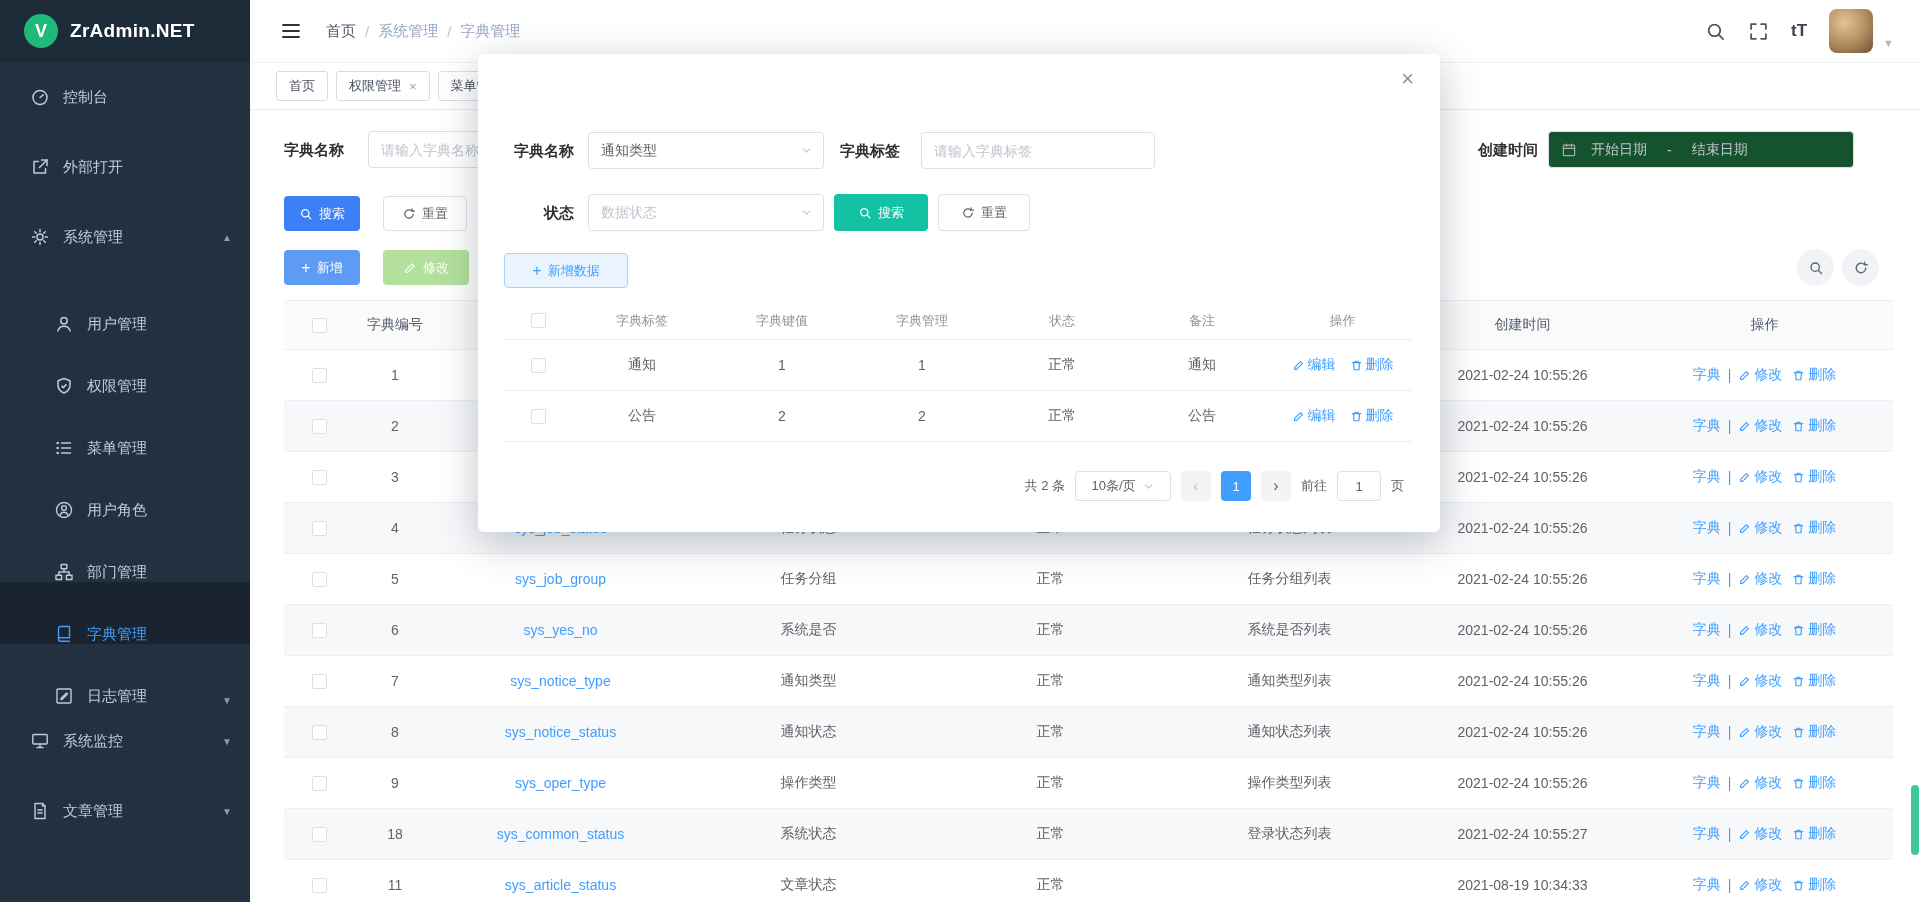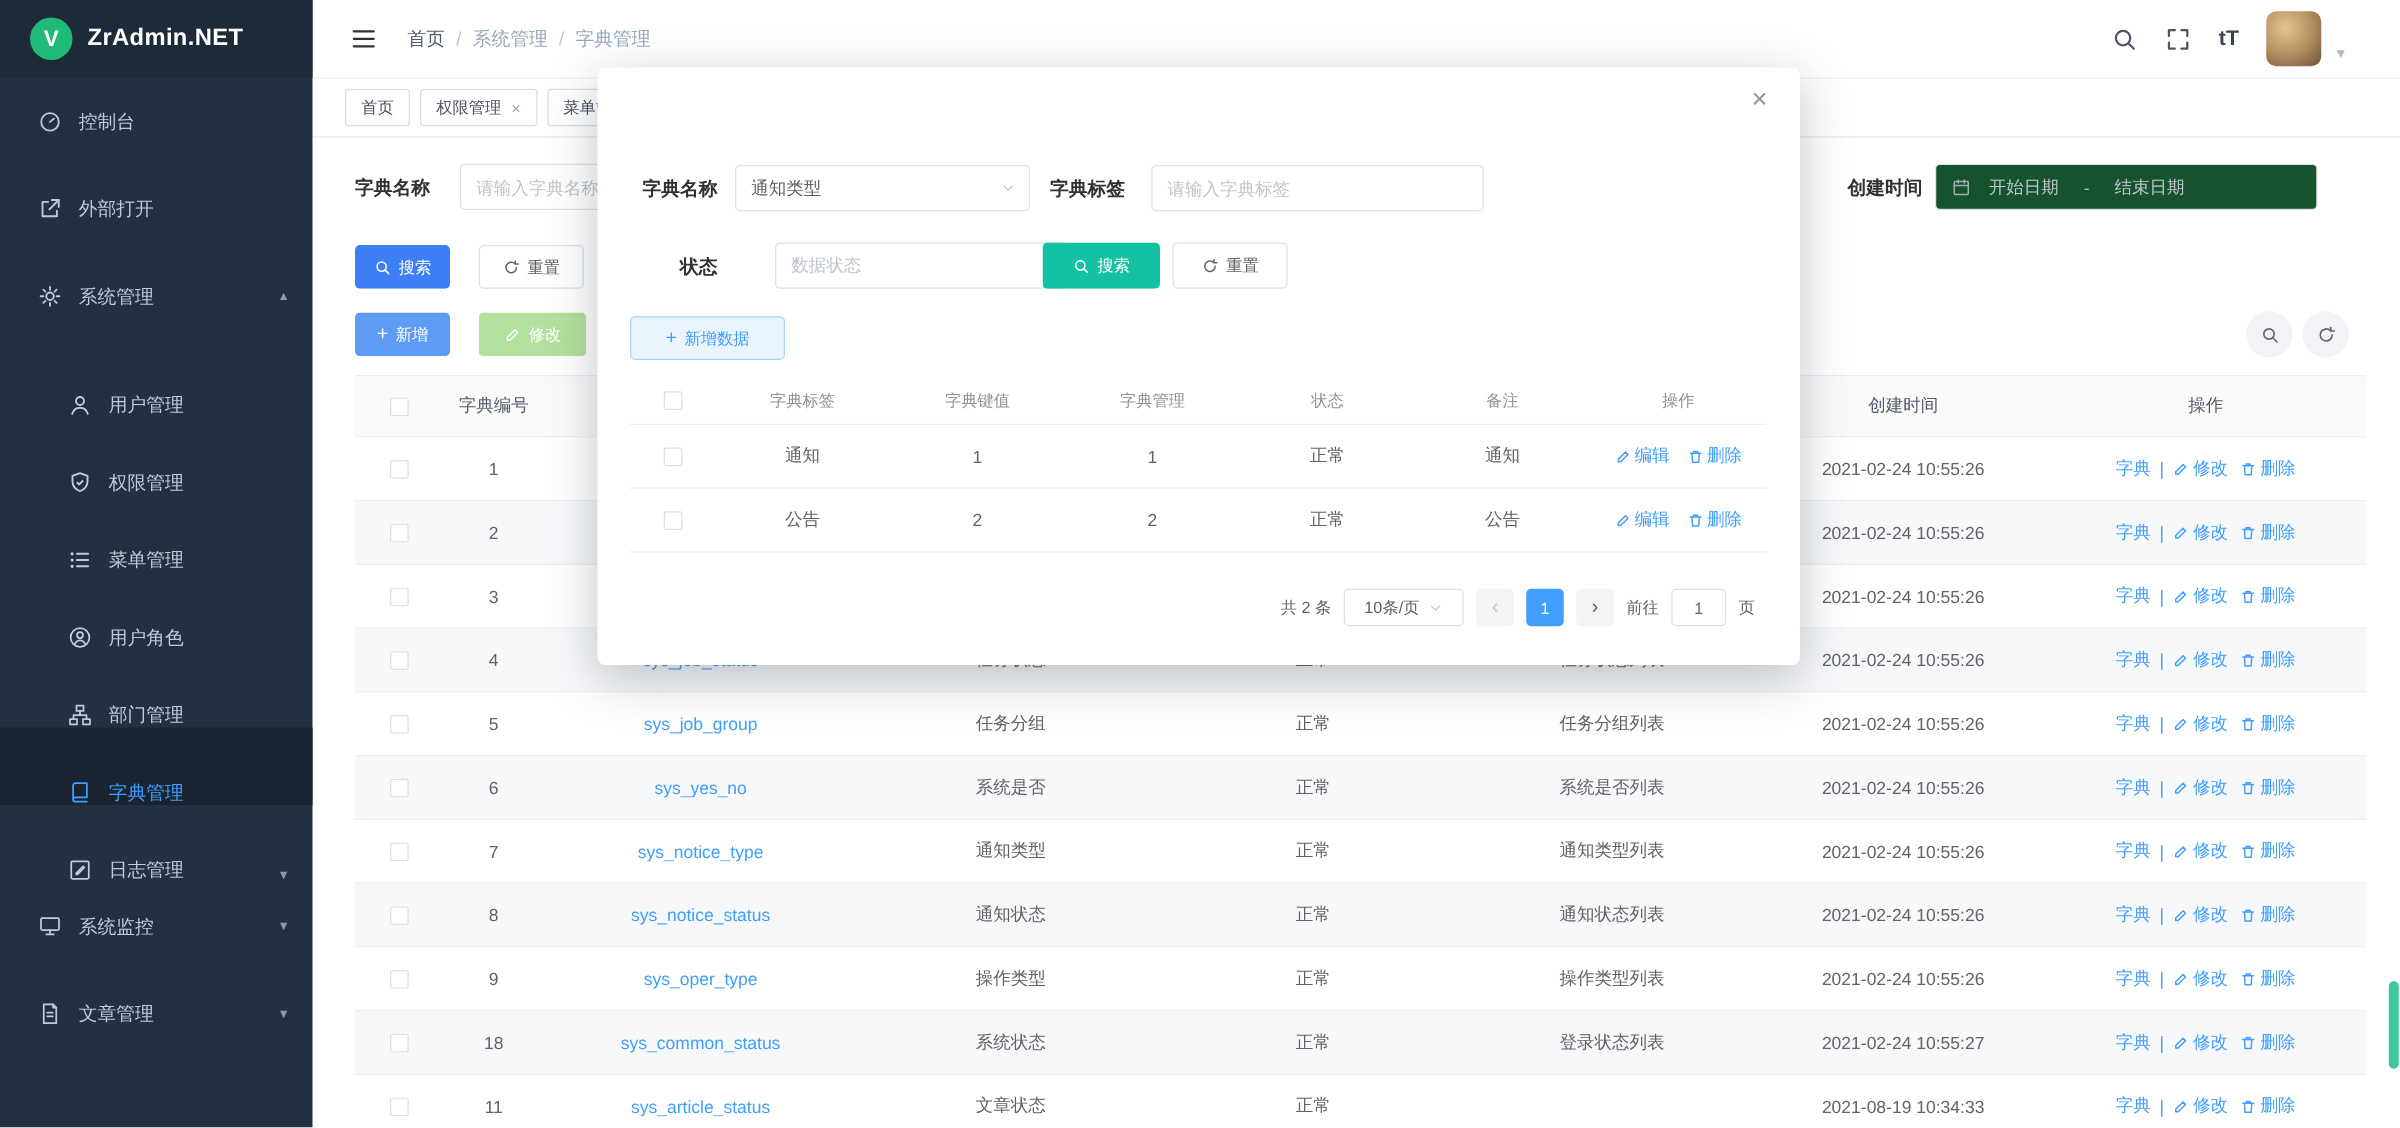--- a/index.html
+++ b/index.html
@@ -19,21 +19,21 @@
   .mlabel { flex:1; white-space:nowrap; }
   .mcaret { font-size:10px; color:#8b9aab; }
 
   
   .topbar { position:absolute; left:250px; top:0; right:0; height:62px; background:#fff; display:flex; align-items:center; z-index:5; }
   .burger { margin-left:30px; display:inline-flex; color:#303133; cursor:pointer; }
   .burger svg { width:22px; height:22px; }
   .breadcrumb { margin-left:24px; font-size:15px; display:flex; align-items:center; gap:9px; }
   .bc { color:#97a8be; } .bc.first { color:#515a6e; }
   .bsep { color:#c0c4cc; }
-  .top-icons { margin-left:auto; margin-right:42px; display:flex; align-items:center; gap:22px; }
+  .top-icons { margin-left:auto; margin-right:26px; display:flex; align-items:center; gap:22px; }
   .tico { display:inline-flex; color:#4d5562; cursor:pointer; }
   .tico svg { width:21px; height:21px; }
   .tico.txt { font-size:17px; font-weight:bold; color:#3a4350; }
   .avatar { width:44px; height:44px; border-radius:8px; background:radial-gradient(circle at 35% 30%, #e4c493, #b08a5e 55%, #6f5137 100%); cursor:pointer; }
   .av-caret { font-size:11px; color:#b4bac4; margin-left:-12px; align-self:flex-end; margin-bottom:4px; cursor:pointer; }
 
   
   .tabbar { position:absolute; left:250px; top:62px; right:0; height:48px; background:#fff; border-top:1px solid #f0f1f3; border-bottom:1px solid #e6e9ef; display:flex; align-items:center; padding-left:26px; gap:8px; z-index:5; }
   .tab { height:30px; display:inline-flex; align-items:center; gap:8px; padding:0 12px; border:1px solid #d8dce5; border-radius:3px; background:#fff; font-size:13px; color:#495060; cursor:pointer; white-space:nowrap; }
   .tab-x { font-size:13px; color:#9aa4b2; }
@@ -74,24 +74,24 @@
   .ops { gap:0; }
 
   
   .modal { position:absolute; left:478px; top:54px; width:962px; height:478px; background:#fff; border-radius:6px; box-shadow:0 10px 40px rgba(31,45,61,.28); z-index:30; }
   .m-close { position:absolute; top:14px; right:26px; font-size:22px; color:#909399; cursor:pointer; line-height:1; }
   .mlab { position:absolute; font-size:15px; font-weight:bold; color:#303133; }
   .mlab.p1 { left:26px; top:88px; width:70px; text-align:right; }
   .mlab.p2 { left:362px; top:88px; }
   .mlab.p3 { left:26px; top:150px; width:70px; text-align:right; }
   .msel { position:absolute; width:236px; height:37px; border:1px solid #dcdfe6; border-radius:4px; background:#fff; display:flex; align-items:center; padding:0 10px 0 12px; font-size:14px; cursor:pointer; }
-  .msel.s1 { left:110px; top:78px; } .msel.s2 { left:110px; top:140px;margin-left:32px; }
+  .msel.s1 { left:110px; top:78px; } .msel.s2 { left:110px; top:140px; }
   .msel-val { flex:1; color:#606266; } .msel-ph { flex:1; color:#bfc4cd; }
   .msel-car { display:inline-flex; color:#c0c4cc; } .msel-car svg { width:13px; height:13px; }
-  .minput { position:absolute; left:443px; top:78px; width:266px; height:37px; border:1px solid #dcdfe6; border-radius:4px; padding:0 12px; font-size:14px; color:#ef4444; outline:none; font-family:inherit; }
+  .minput { position:absolute; left:443px; top:78px; width:234px; height:37px; border:1px solid #dcdfe6; border-radius:4px; padding:0 12px; font-size:14px; color:#ef4444; outline:none; font-family:inherit; }
   .minput::placeholder { color:#bfc4cd; }
   .mbtn { position:absolute; display:inline-flex; align-items:center; justify-content:center; gap:6px; font-size:13px; border-radius:4px; border:1px solid transparent; cursor:pointer; font-family:inherit; }
   .mbtn svg { width:14px; height:14px; }
   .m-search { left:356px; top:140px; width:94px; height:37px; background:#13c2a3; color:#fff; }
   .m-reset  { left:460px; top:140px; width:92px; height:37px; background:#fff; border-color:#dcdfe6; color:#606266; }
   .m-add    { left:26px; top:199px; width:124px; height:35px; background:#e9f4ff; border-color:#a9d3ff; color:#409eff; }
   .mtable { position:absolute; left:26px; top:248px; width:909px; font-size:14px; }
   .mrow { display:flex; align-items:center; height:51px; border-bottom:1px solid #ebeef5; }
   .mrow.mhead { height:38px; border-bottom:1px solid #ebeef5; color:#909399; font-size:13px; }
   .mc { display:flex; align-items:center; justify-content:center; white-space:nowrap; }

